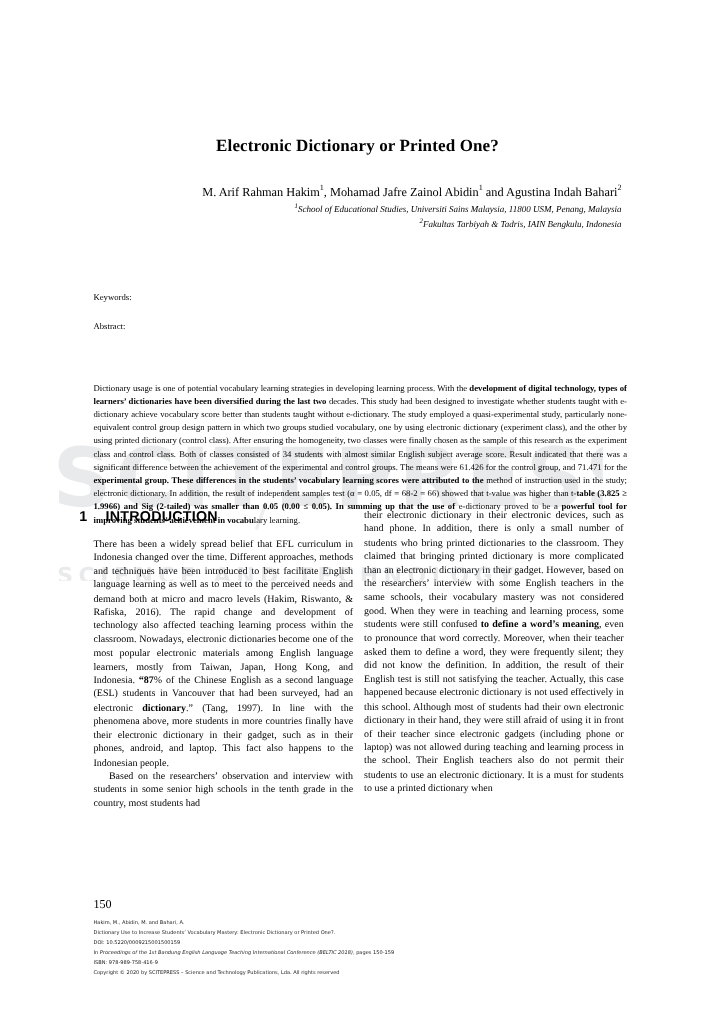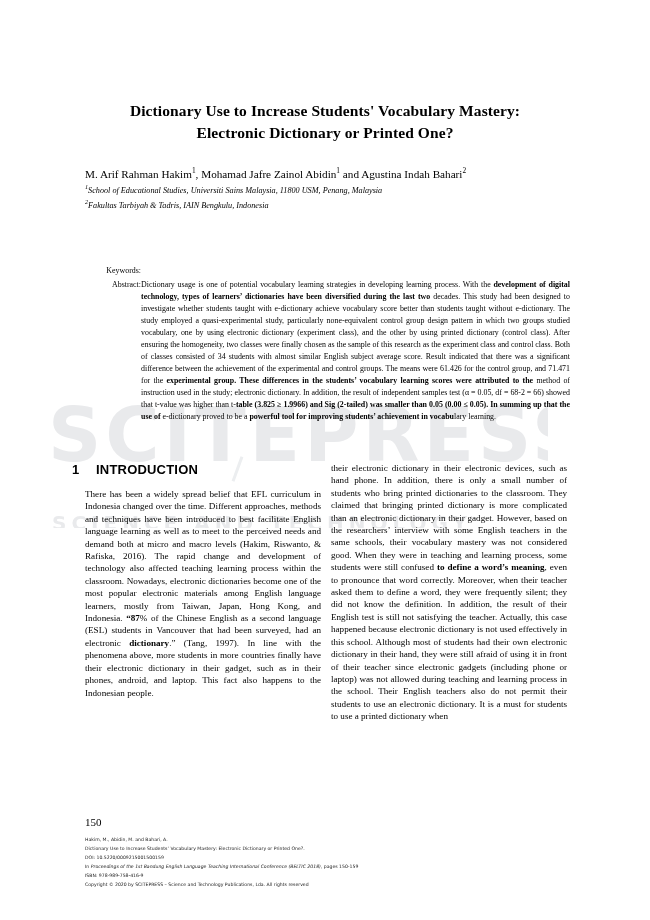--- a/index.html
+++ b/index.html
@@ -82,21 +82,21 @@
     line-height: 1.45;
     letter-spacing: 0.1px;
   }
 
   
   .authors-block {
     position: absolute;
     left: 85px;
     top: 166px;
     width: 480px;
-    text-align: left;
+    text-align: right;
   }
   .authors {
     font-size: 11.2px;
     line-height: 1.35;
   }
   .authors sup { font-size: 7.4px; vertical-align: super; }
   .affil {
     font-size: 8.2px;
     font-style: italic;
     line-height: 1.5;
@@ -106,26 +106,25 @@
   
   .meta-block {
     position: absolute;
     left: 85px;
     top: 265px;
     width: 485px;
     font-size: 7.9px;
     line-height: 1.52;
   }
   .meta-row { display: flex; align-items: flex-start; }
-  .meta-row + .meta-row { margin-top: 2px; }
+  .meta-row + .meta-row { margin-top: 14px; flex-direction: column; }
   .meta-label {
     width: 56px;
     flex: 0 0 56px;
     font-size: 7.9px;
-    text-align: right;
   }
   .meta-text {
     flex: 1 1 auto;
     text-align: justify;
     text-justify: inter-word;
   }
   .meta-text b { font-weight: bold; }
 
   
   .sec-heading {
@@ -183,21 +182,21 @@
   <div class="watermark">
     <div class="wm-main">SCITEPRESS</div>
     <div class="wm-slash"></div>
     <div class="wm-sub">SCIENCE AND TECHNOLOGY</div>
   </div>
 
   <div class="content">
 
     <div class="title-block">
       <div class="paper-title">
-        <span>Dictionary Use to Increase Students' Vocabulary Mastery:</span><br>
+        <br>
         <span>Electronic Dictionary or Printed One?</span>
       </div>
     </div>
 
     <div class="authors-block">
       <div class="authors"><span>M. Arif Rahman Hakim</span><sup>1</sup><span>, Mohamad Jafre Zainol Abidin</span><sup>1</sup><span> and Agustina Indah Bahari</span><sup>2</sup></div>
       <div class="affil"><sup>1</sup><span>School of Educational Studies, Universiti Sains Malaysia, 11800 USM, Penang, Malaysia</span></div>
       <div class="affil"><sup>2</sup><span>Fakultas Tarbiyah &amp; Tadris, IAIN Bengkulu, Indonesia</span></div>
     </div>
 
@@ -210,20 +209,21 @@
         <div class="meta-text"><span>Dictionary usage is one of potential vocabulary learning strategies in developing learning process. With the </span><b>development of digital technology, types of learners’ dictionaries have been diversified during the last two</b><span> decades. This study had been designed to investigate whether students taught with e-dictionary achieve vocabulary score better than students taught without e-dictionary. The study employed a quasi-experimental study, particularly none-equivalent control group design pattern in which two groups studied vocabulary, one by using electronic dictionary (experiment class), and the other by using printed dictionary (control class). After ensuring the homogeneity, two classes were finally chosen as the sample of this research as the experiment class and control class. Both of classes consisted of 34 students with almost similar English subject average score. Result indicated that there was a significant difference between the achievement of the experimental and control groups. The means were 61.426 for the control group, and 71.471 for the </span><b>experimental group. These differences in the students’ vocabulary learning scores were attributed to the</b><span> method of instruction used in the study; electronic dictionary. In addition, the result of independent samples test (α = 0.05, df = 68-2 = 66) showed that t-value was higher than t-</span><b>table (3.825 ≥ 1.9966) and Sig (2-tailed) was smaller than 0.05 (0.00 ≤ 0.05). In summing up that the use of </b><span>e-dictionary proved to be a </span><b>powerful tool for improving students’ achievement in vocabu</b><span>lary learning.</span></div>
       </div>
     </div>
 
     <div class="sec-heading">
       <span class="num">1</span><span>INTRODUCTION</span>
     </div>
 
     <div class="col left">
       <p><span>There has been a widely spread belief that EFL curriculum in Indonesia changed over the  time. Different approaches, methods and techniques have been introduced to best facilitate English language learning as well as to meet to the perceived needs and demand both at micro and macro levels (Hakim, Riswanto, &amp; Rafiska, 2016). The rapid change and development of technology also affected teaching learning process within the classroom. Nowadays, electronic dictionaries become one of the most popular electronic materials among English language learners, mostly from Taiwan, Japan, Hong Kong, and Indonesia. </span><b>“87</b><span>% of the Chinese English as a second language (ESL) students in Vancouver that had been surveyed, had an electronic </span><b>dictionary</b><span>.” (Tang, 1997). In line with the phenomena above, more students in more countries finally have their electronic dictionary in their gadget, such as in their phones, android, and laptop. This fact also happens to the Indonesian people.</span></p>
+      <p class="indent">Based on the researchers’ observation and interview with students in some senior high schools in the tenth grade in the country, most students had</p>
     </div>
 
     <div class="col right">
       <p><span>their electronic dictionary in their electronic devices, such as hand phone. In addition, there is only a small number of students who bring printed  dictionaries to the classroom. They claimed that bringing printed dictionary is more complicated than an electronic dictionary in their gadget. However, based on the researchers’ interview with some English teachers in the same schools, their vocabulary mastery was not considered good. When they were in teaching and learning process, some students were still confused </span><b>to define a word’s meaning</b><span>, even to pronounce that word correctly. Moreover, when their teacher asked them to define a word, they were frequently silent; they did not know the definition. In addition, the result of their English test is still not satisfying the teacher. Actually, this case happened because electronic dictionary is not used effectively in this school. Although most of students had their own electronic dictionary in their hand, they were still afraid of using it in front of their teacher since electronic gadgets (including phone or laptop) was not allowed during teaching and learning process in the school. Their English teachers also do not permit their students to use an electronic dictionary. It is a must for students to use a printed dictionary when</span></p>
     </div>
 
     <div class="page-number">150</div>
 
     <div class="footer">
       <div>Hakim, M., Abidin, M. and Bahari, A.</div>

